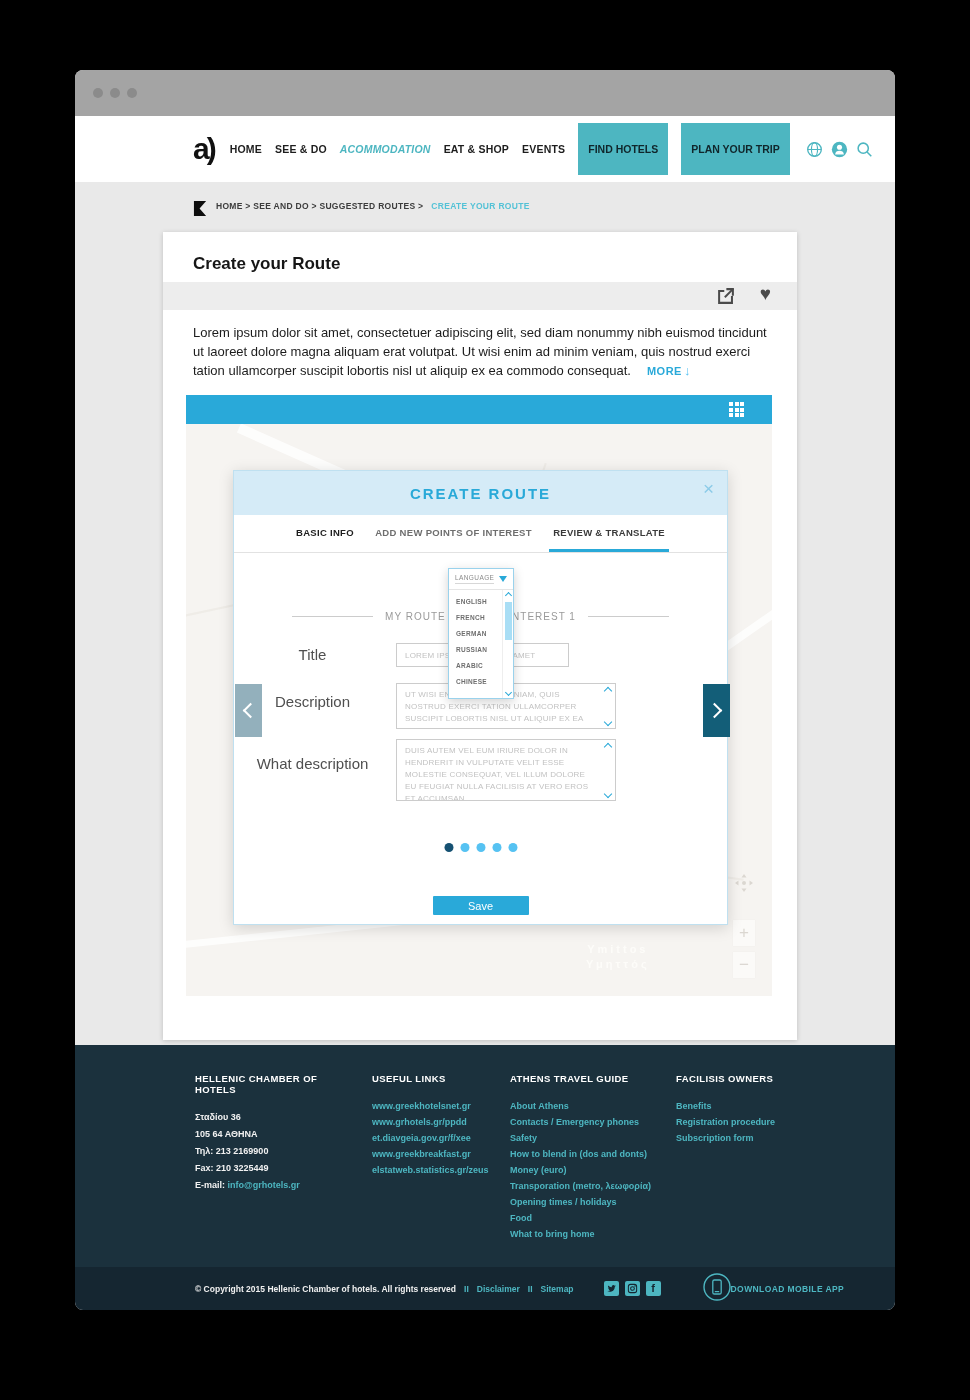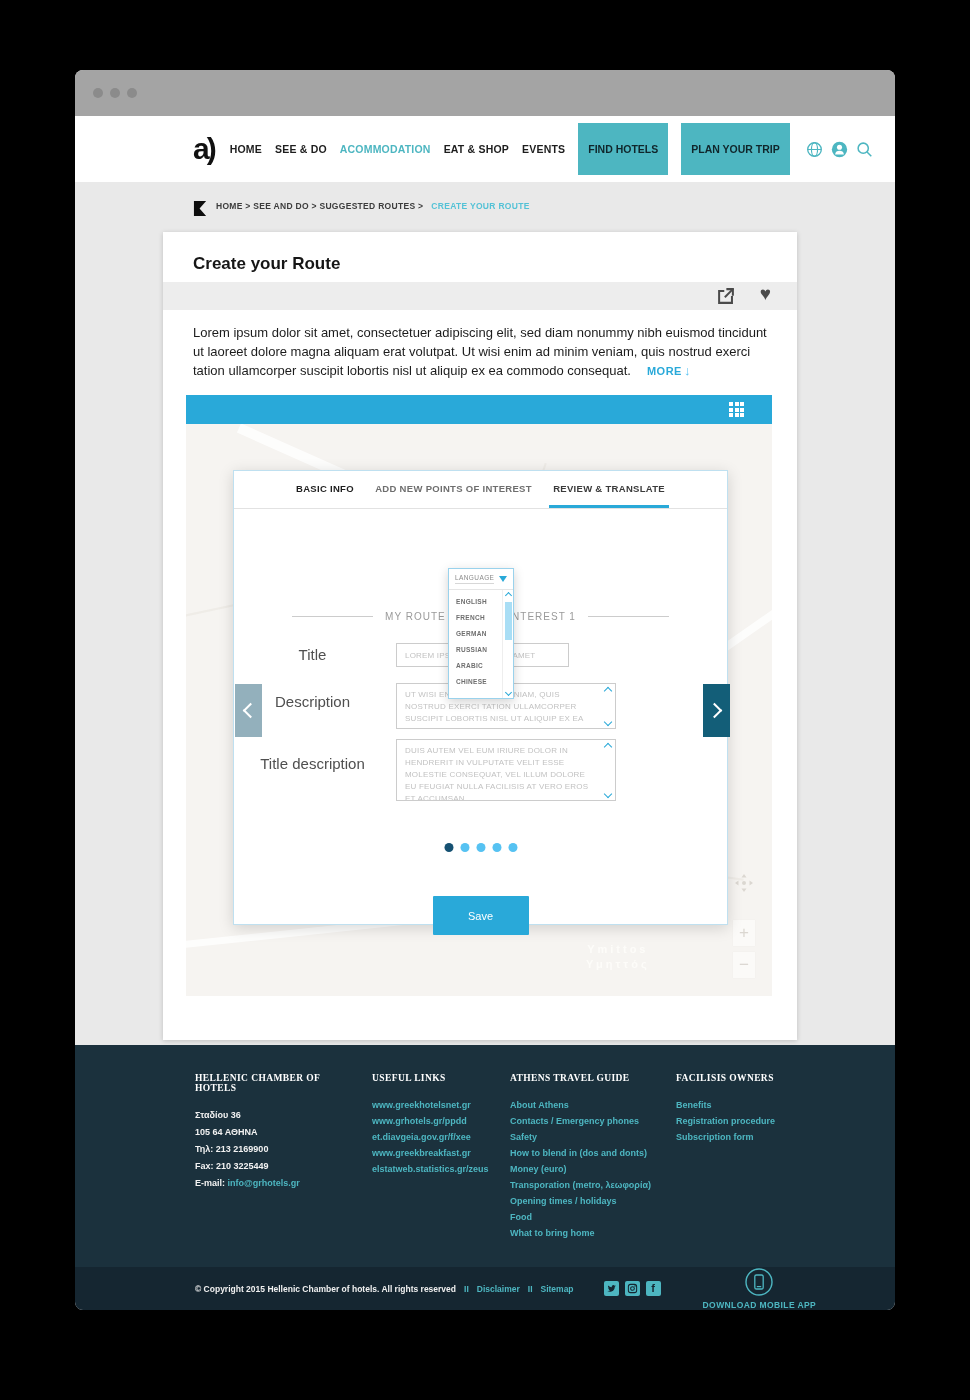--- a/index.html
+++ b/index.html
@@ -10,21 +10,21 @@
   .browser { position:absolute; left:75px; top:70px; width:820px; height:1240px;
              background:#e9e9e9; border-radius:8px; overflow:hidden; }
   .chrome { height:46px; background:#a4a4a4; display:flex; align-items:center; padding-left:18px; gap:7px; }
   .chrome-dot { width:10px; height:10px; border-radius:50%; background:#8b8b8b; }
 
   
   .site-header { height:66px; background:#fff; display:flex; align-items:center; padding-left:118px; }
   .logo { font-size:30px; font-weight:800; color:#111; letter-spacing:-3px; margin-right:16px; line-height:1; }
   .main-nav { display:flex; align-items:center; gap:13px; }
   .nav-item { font-size:10.5px; font-weight:700; color:#1d1d1d; letter-spacing:.2px; cursor:pointer; white-space:nowrap; }
-  .nav-item.active { color:#4db6c1; }
+  .nav-item.active { color:#4db6c1;font-style:italic; }
   .nav-btn { background:#4db6c1; color:#10262b; font-size:10.5px; font-weight:700; padding:20px 10px; white-space:nowrap; cursor:pointer; }
   .hdr-icons { display:flex; align-items:center; gap:8px; margin-left:16px; }
   .hdr-icons svg { display:block; }
 
   
   .breadcrumb { position:absolute; left:118px; top:131px; display:flex; align-items:flex-start; gap:8px; }
   .crumb-trail { font-size:8.5px; font-weight:700; color:#3c3c3c; letter-spacing:.3px; }
   .crumb-current { font-size:8.5px; font-weight:700; color:#54c2d6; letter-spacing:.3px; }
 
   
@@ -89,21 +89,21 @@
   .fld-desc  { top:212px; width:220px; height:46px; padding:5px 16px 4px 8px; line-height:1.5; }
   .fld-long  { top:268px; width:220px; height:62px; padding:5px 16px 4px 8px; line-height:1.5; }
   .ta-chev { position:absolute; width:6px; height:6px; border-left:1.6px solid #29a9d8; border-top:1.6px solid #29a9d8; cursor:pointer; z-index:5; }
   .ta-chev.up { transform:rotate(45deg); }
   .ta-chev.down { transform:rotate(225deg); }
 
   .dots { position:absolute; left:50%; transform:translateX(-50%); top:372px; display:flex; gap:7px; }
   .dot { width:9px; height:9px; border-radius:50%; background:#56c2f2; cursor:pointer; }
   .dot.active { background:#155172; }
 
-  .save-btn { position:absolute; left:50%; transform:translateX(-50%); top:425px; width:96px; height:39px;
+  .save-btn { position:absolute; left:50%; transform:translateX(-50%); top:425px; width:96px; height:19px;
               background:#29a9d9; color:#fff; font-size:11px; display:flex; align-items:center; justify-content:center;
               cursor:pointer; border-radius:1px; }
 
   
   .lang-dd { position:absolute; left:214px; top:97px; width:66px; background:#fff; border:1px solid #9ad2ec;
              box-shadow:0 3px 10px rgba(0,0,0,.18); z-index:20; }
   .dd-head { height:21px; display:flex; align-items:center; justify-content:space-between; padding:0 6px;
              border-bottom:1px solid #e5e5e5; cursor:pointer; }
   .dd-label { font-size:6.5px; color:#8a8a8a; letter-spacing:.4px; border-bottom:1px solid #d7d7d7; padding-bottom:2px; }
   .dd-caret { width:0; height:0; border-left:4px solid transparent; border-right:4px solid transparent; border-top:6px solid #29a9d8; }
@@ -117,34 +117,34 @@
   .dd-chev.down { transform:rotate(225deg); margin-top:auto; }
   .dd-thumb { width:7px; height:38px; background:#a9def5; margin-top:4px; cursor:pointer; }
 
   
   .footer { position:absolute; left:0; top:975px; width:820px; height:222px; background:#1b313d; }
   .fcol { position:absolute; top:28px; }
   .fcol-1 { left:120px; width:165px; }
   .fcol-2 { left:297px; width:135px; }
   .fcol-3 { left:435px; width:160px; }
   .fcol-4 { left:601px; width:145px; }
-  .fhead { font-size:9.5px; font-weight:700; color:#fff; letter-spacing:.4px; margin-bottom:14px;font-family:Liberation Serif, serif; }
+  .fhead { font-size:9.5px; font-weight:700; color:#fff; letter-spacing:.4px; margin-bottom:14px; }
   .fline { font-size:9px; font-weight:700; color:#f2f2f2; line-height:17px; }
   .femail-val { color:#4db6c1; cursor:pointer; }
   .flink { font-size:9px; font-weight:600; color:#4db6c1; line-height:16px; cursor:pointer; }
 
   .bottombar { position:absolute; left:0; top:1197px; width:820px; height:43px; background:#152631;
                display:flex; align-items:center; padding-left:120px; }
   .copy { font-size:8.5px; font-weight:700; color:#f0f0f0; }
   .bsep { font-size:8.5px; font-weight:700; color:#4db6c1; margin:0 8px; }
   .blink { font-size:8.5px; font-weight:700; color:#4db6c1; cursor:pointer; }
   .socials { display:flex; gap:6px; margin-left:30px; }
   .soc { width:15px; height:15px; border-radius:2px; background:#4db6c1; display:flex; align-items:center; justify-content:center; cursor:pointer; }
   .soc .f-letter { font-size:11px; font-weight:800; color:#152631; line-height:1; }
-  .dl-group { display:flex; align-items:center; margin-left:42px; gap:0; cursor:pointer;flex-direction:column; }
+  .dl-group { display:flex; align-items:center; margin-left:42px; gap:0; cursor:pointer; }
   .dl-text { font-size:8.5px; font-weight:700; color:#4db6c1; letter-spacing:.4px; }
 </style>
 </head>
 <body>
 
 <div class="stage">
   <div class="browser">
 
     <div class="chrome">
       <span class="chrome-dot"></span>
@@ -253,20 +253,24 @@
       </div>
 
       <div class="car-arrow car-left">
           <span class="chev chev-l"></span>
         </div>
       <div class="car-arrow car-right">
           <span class="chev chev-r"></span>
         </div>
 
       <div class="modal">
+        <div class="modal-header">
+          <span class="modal-title">CREATE ROUTE</span>
+          <span class="modal-close">×</span>
+        </div>
 
         <div class="modal-tabs">
           <span class="mtab bold">BASIC INFO</span>
           <span class="mtab">ADD NEW POINTS OF INTEREST</span>
           <span class="mtab active">REVIEW &amp; TRANSLATE</span>
         </div>
 
         <div class="divider">
           <span class="line"></span>
           <span class="dtext">MY ROUTE POINT OF INTEREST 1</span>
@@ -274,21 +278,21 @@
         </div>
 
         <span class="f-label lbl-title">Title</span>
         <input class="fld fld-title" placeholder="LOREM IPSUM DOLOR SIT AMET" style="">
 
         <span class="f-label lbl-desc">Description</span>
         <textarea class="fld fld-desc" placeholder="UT WISI ENIM AD MINIM VENIAM, QUIS NOSTRUD EXERCI TATION ULLAMCORPER SUSCIPIT LOBORTIS NISL UT ALIQUIP EX EA COMMODO CONSEQUAT." style=""></textarea>
         <span class="ta-chev up" style="left:371px; top:217px;"></span>
         <span class="ta-chev down" style="left:371px; top:248px;"></span>
 
-        <span class="f-label lbl-long">Title description</span>
+        <span class="f-label lbl-long">What description</span>
         <textarea class="fld fld-long" placeholder="DUIS AUTEM VEL EUM IRIURE DOLOR IN HENDRERIT IN VULPUTATE VELIT ESSE MOLESTIE CONSEQUAT, VEL ILLUM DOLORE EU FEUGIAT NULLA FACILISIS AT VERO EROS ET ACCUMSAN." style=""></textarea>
         <span class="ta-chev up" style="left:371px; top:273px;"></span>
         <span class="ta-chev down" style="left:371px; top:320px;"></span>
 
         <div class="lang-dd">
           <div class="dd-head">
             <span class="dd-label">LANGUAGE</span>
             <span class="dd-caret"></span>
           </div>
           <div class="dd-body">

